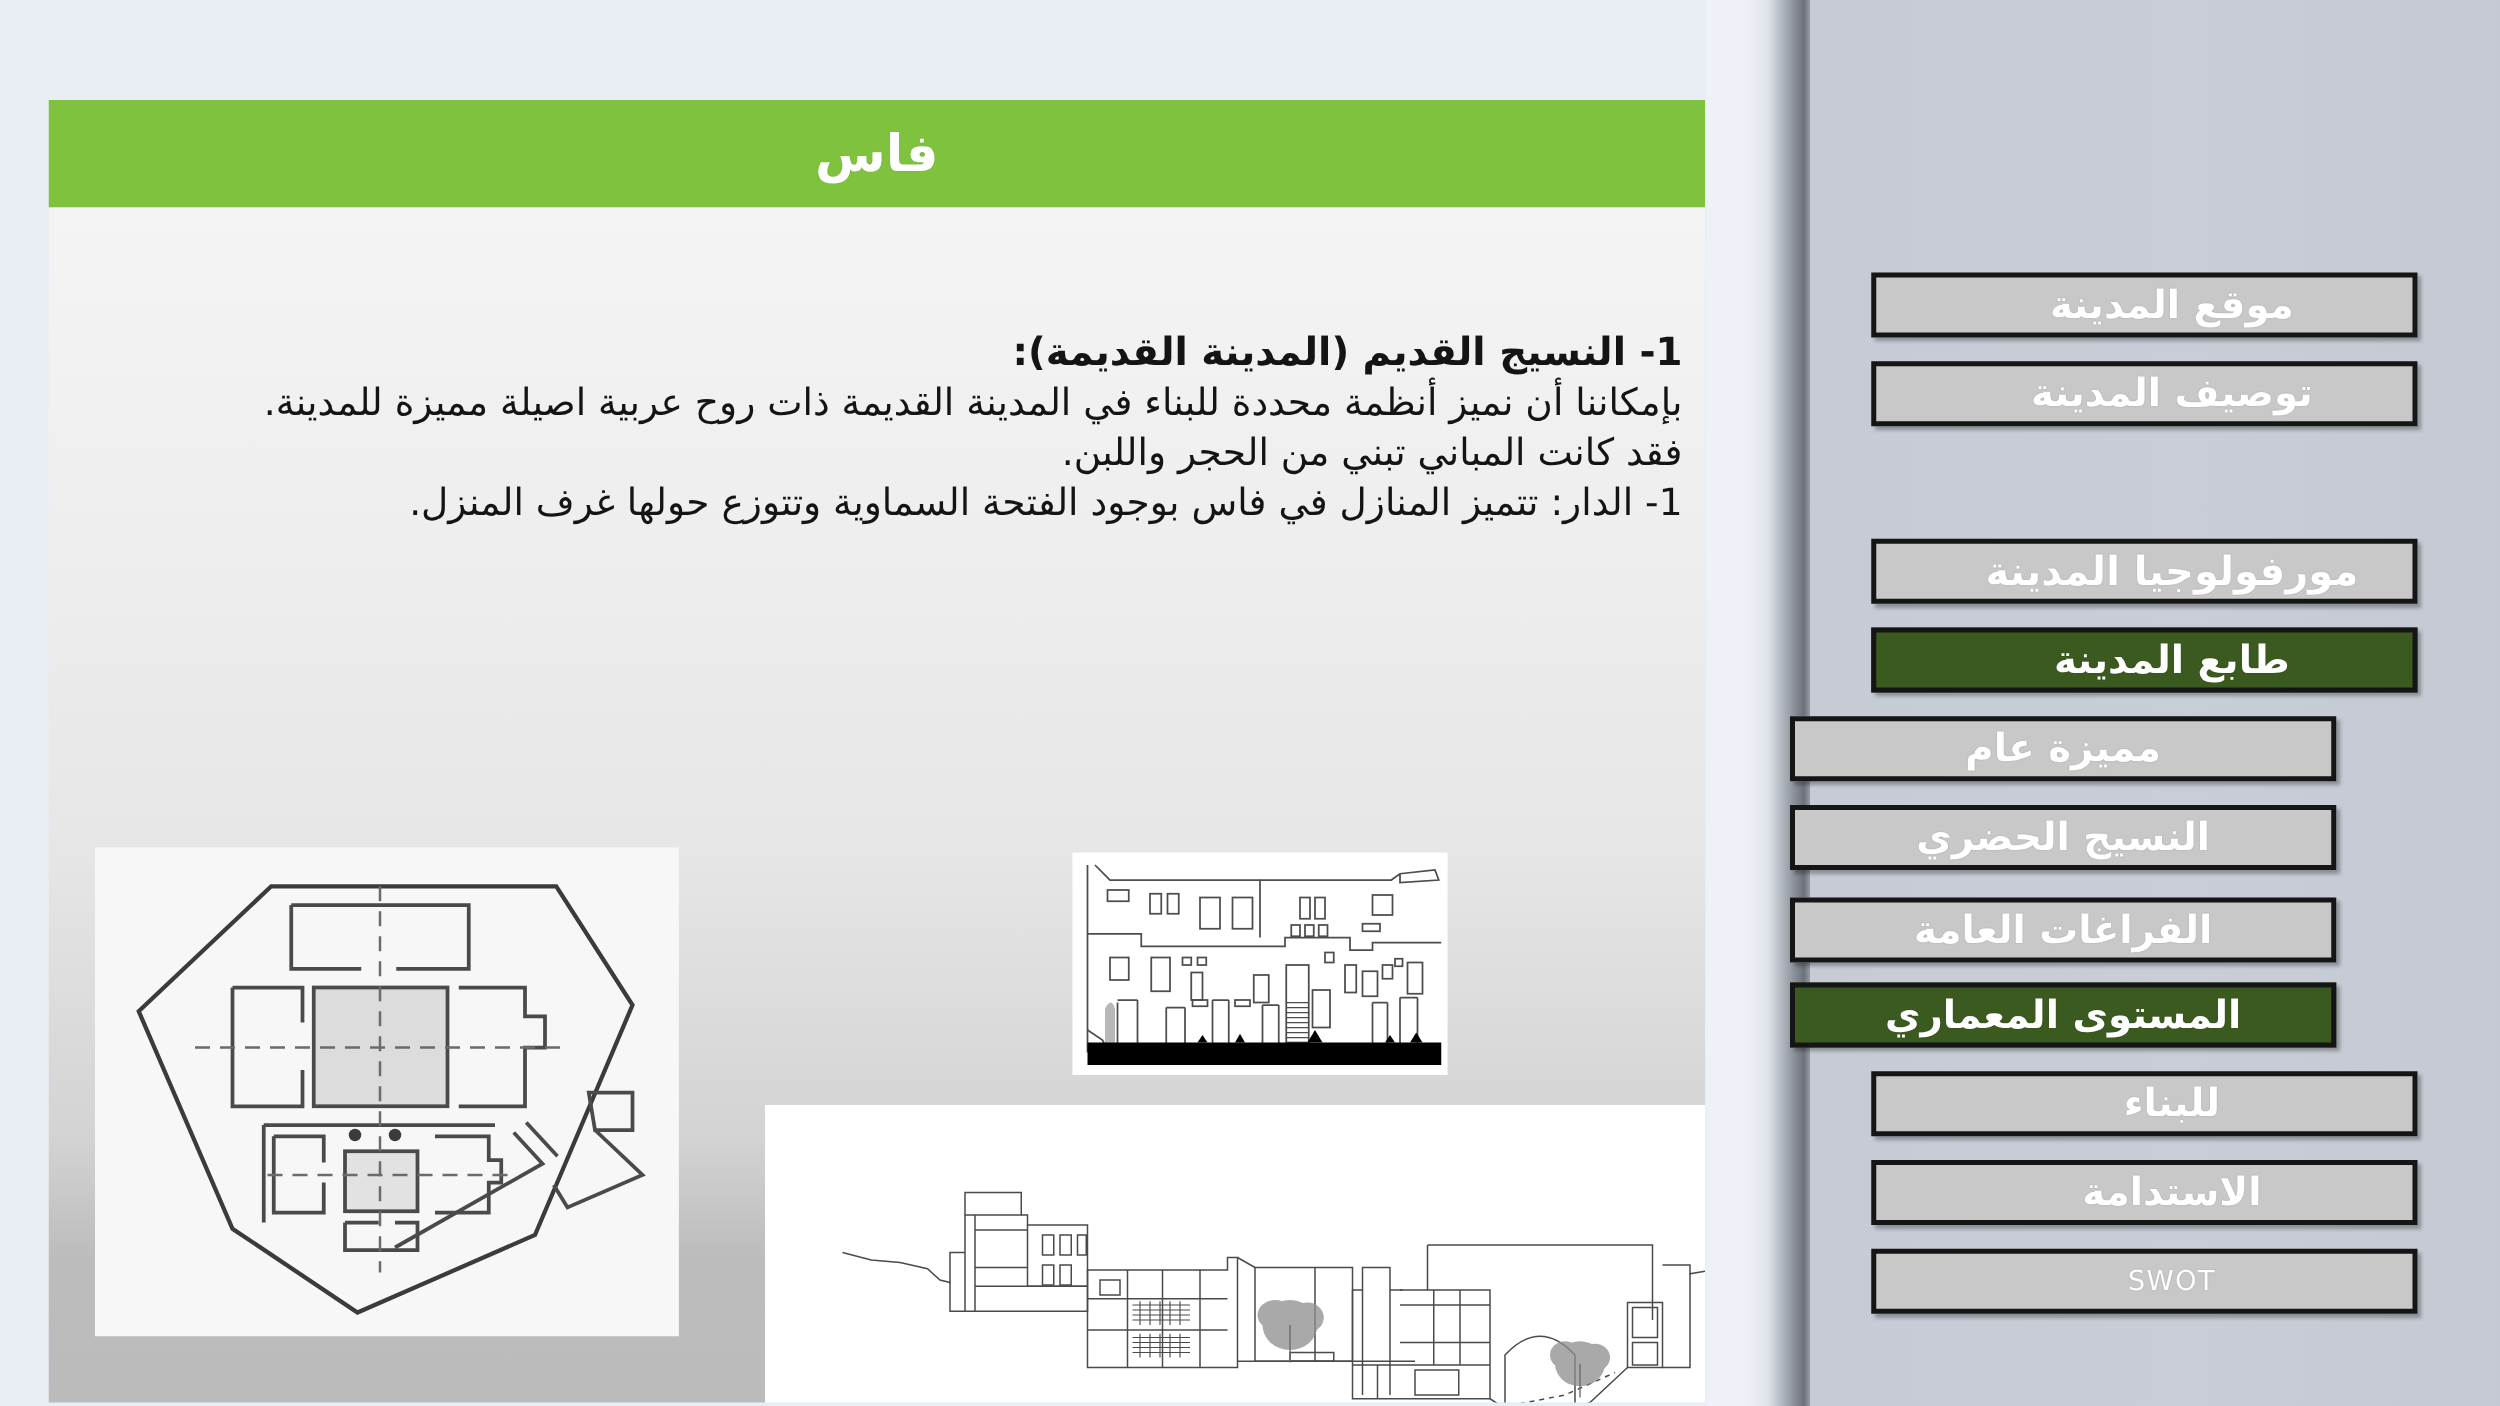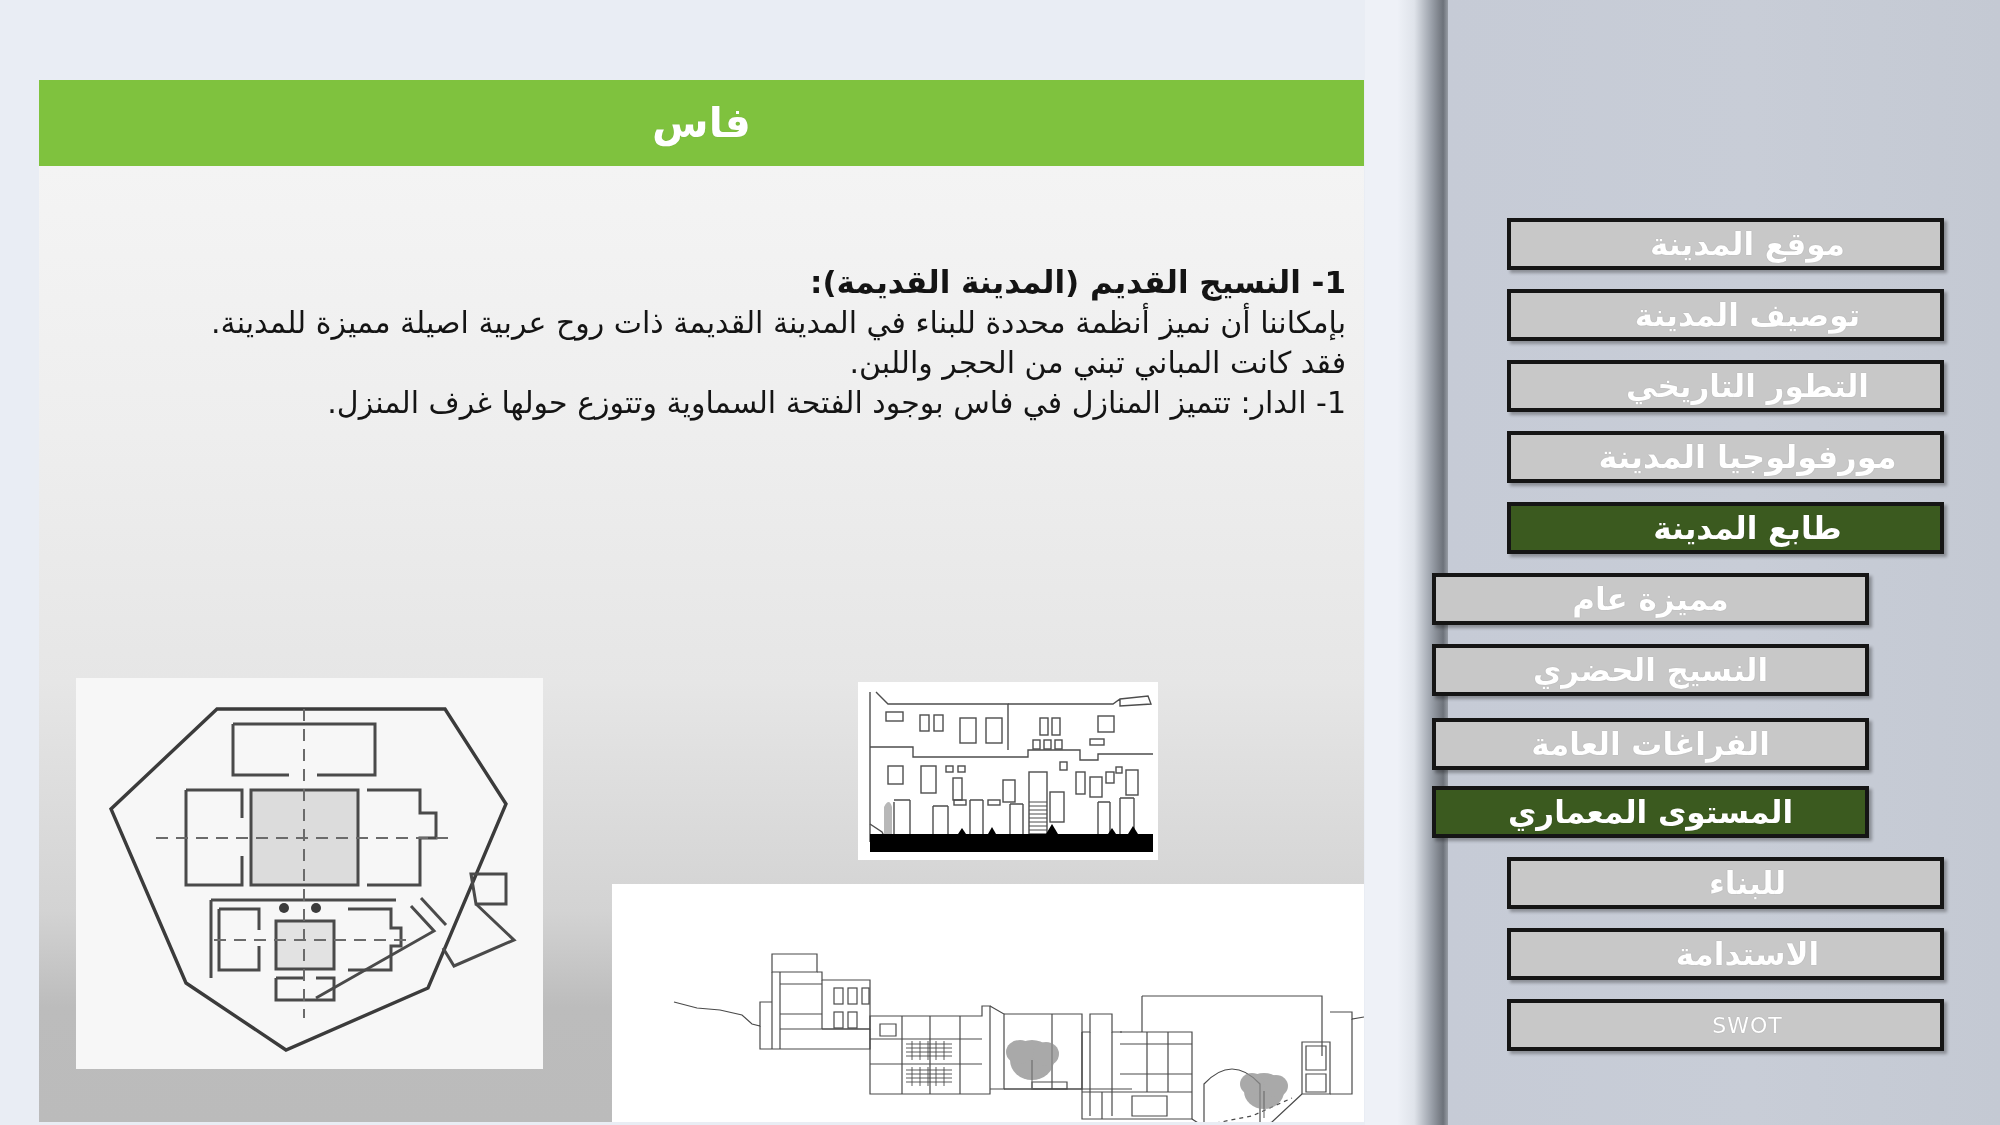--- a/index.html
+++ b/index.html
@@ -78,21 +78,21 @@
   }
   .menu-item span {
     color:#ffffff;
     font-weight:bold;
     font-size:31px;
     white-space:nowrap;
     text-shadow:0 0 1px rgba(0,0,0,.25);
   }
   .menu-item.grey   { background:#c8c8c8; }
   .menu-item.green  { background:#3b5a1f; }
-  .menu-item.lvl0   { left:59px;  width:437px;padding-left:44px; }
+  .menu-item.lvl0   { left:49px;  width:437px;padding-left:44px; }
   .menu-item.lvl1   { left:-16px; width:437px; }
   .menu-item.small span { font-size:32px; font-weight:bold; }
   .menu-item.latin span { font-weight:normal; font-size:22px; letter-spacing:1px; }
 </style>
 </head>
 <body>
 
 <div id="root">
 
   <div class="slide">
@@ -308,23 +308,20 @@
     <div class="menu">
 
       <div class="menu-item grey lvl0" style="top:218px">
         <span>موقع المدينة</span>
       </div>
 
       <div class="menu-item grey lvl0" style="top:289px">
         <span>توصيف المدينة</span>
       </div>
 
-      <div class="menu-item grey lvl0" style="top:360px">
-        <span>التطور التاريخي</span>
-      </div>
 
       <div class="menu-item grey lvl0 small" style="top:431px">
         <span>مورفولوجيا المدينة</span>
       </div>
 
       <div class="menu-item green lvl0" style="top:502px">
         <span>طابع المدينة</span>
       </div>
 
       <div class="menu-item grey lvl1" style="top:573px">

